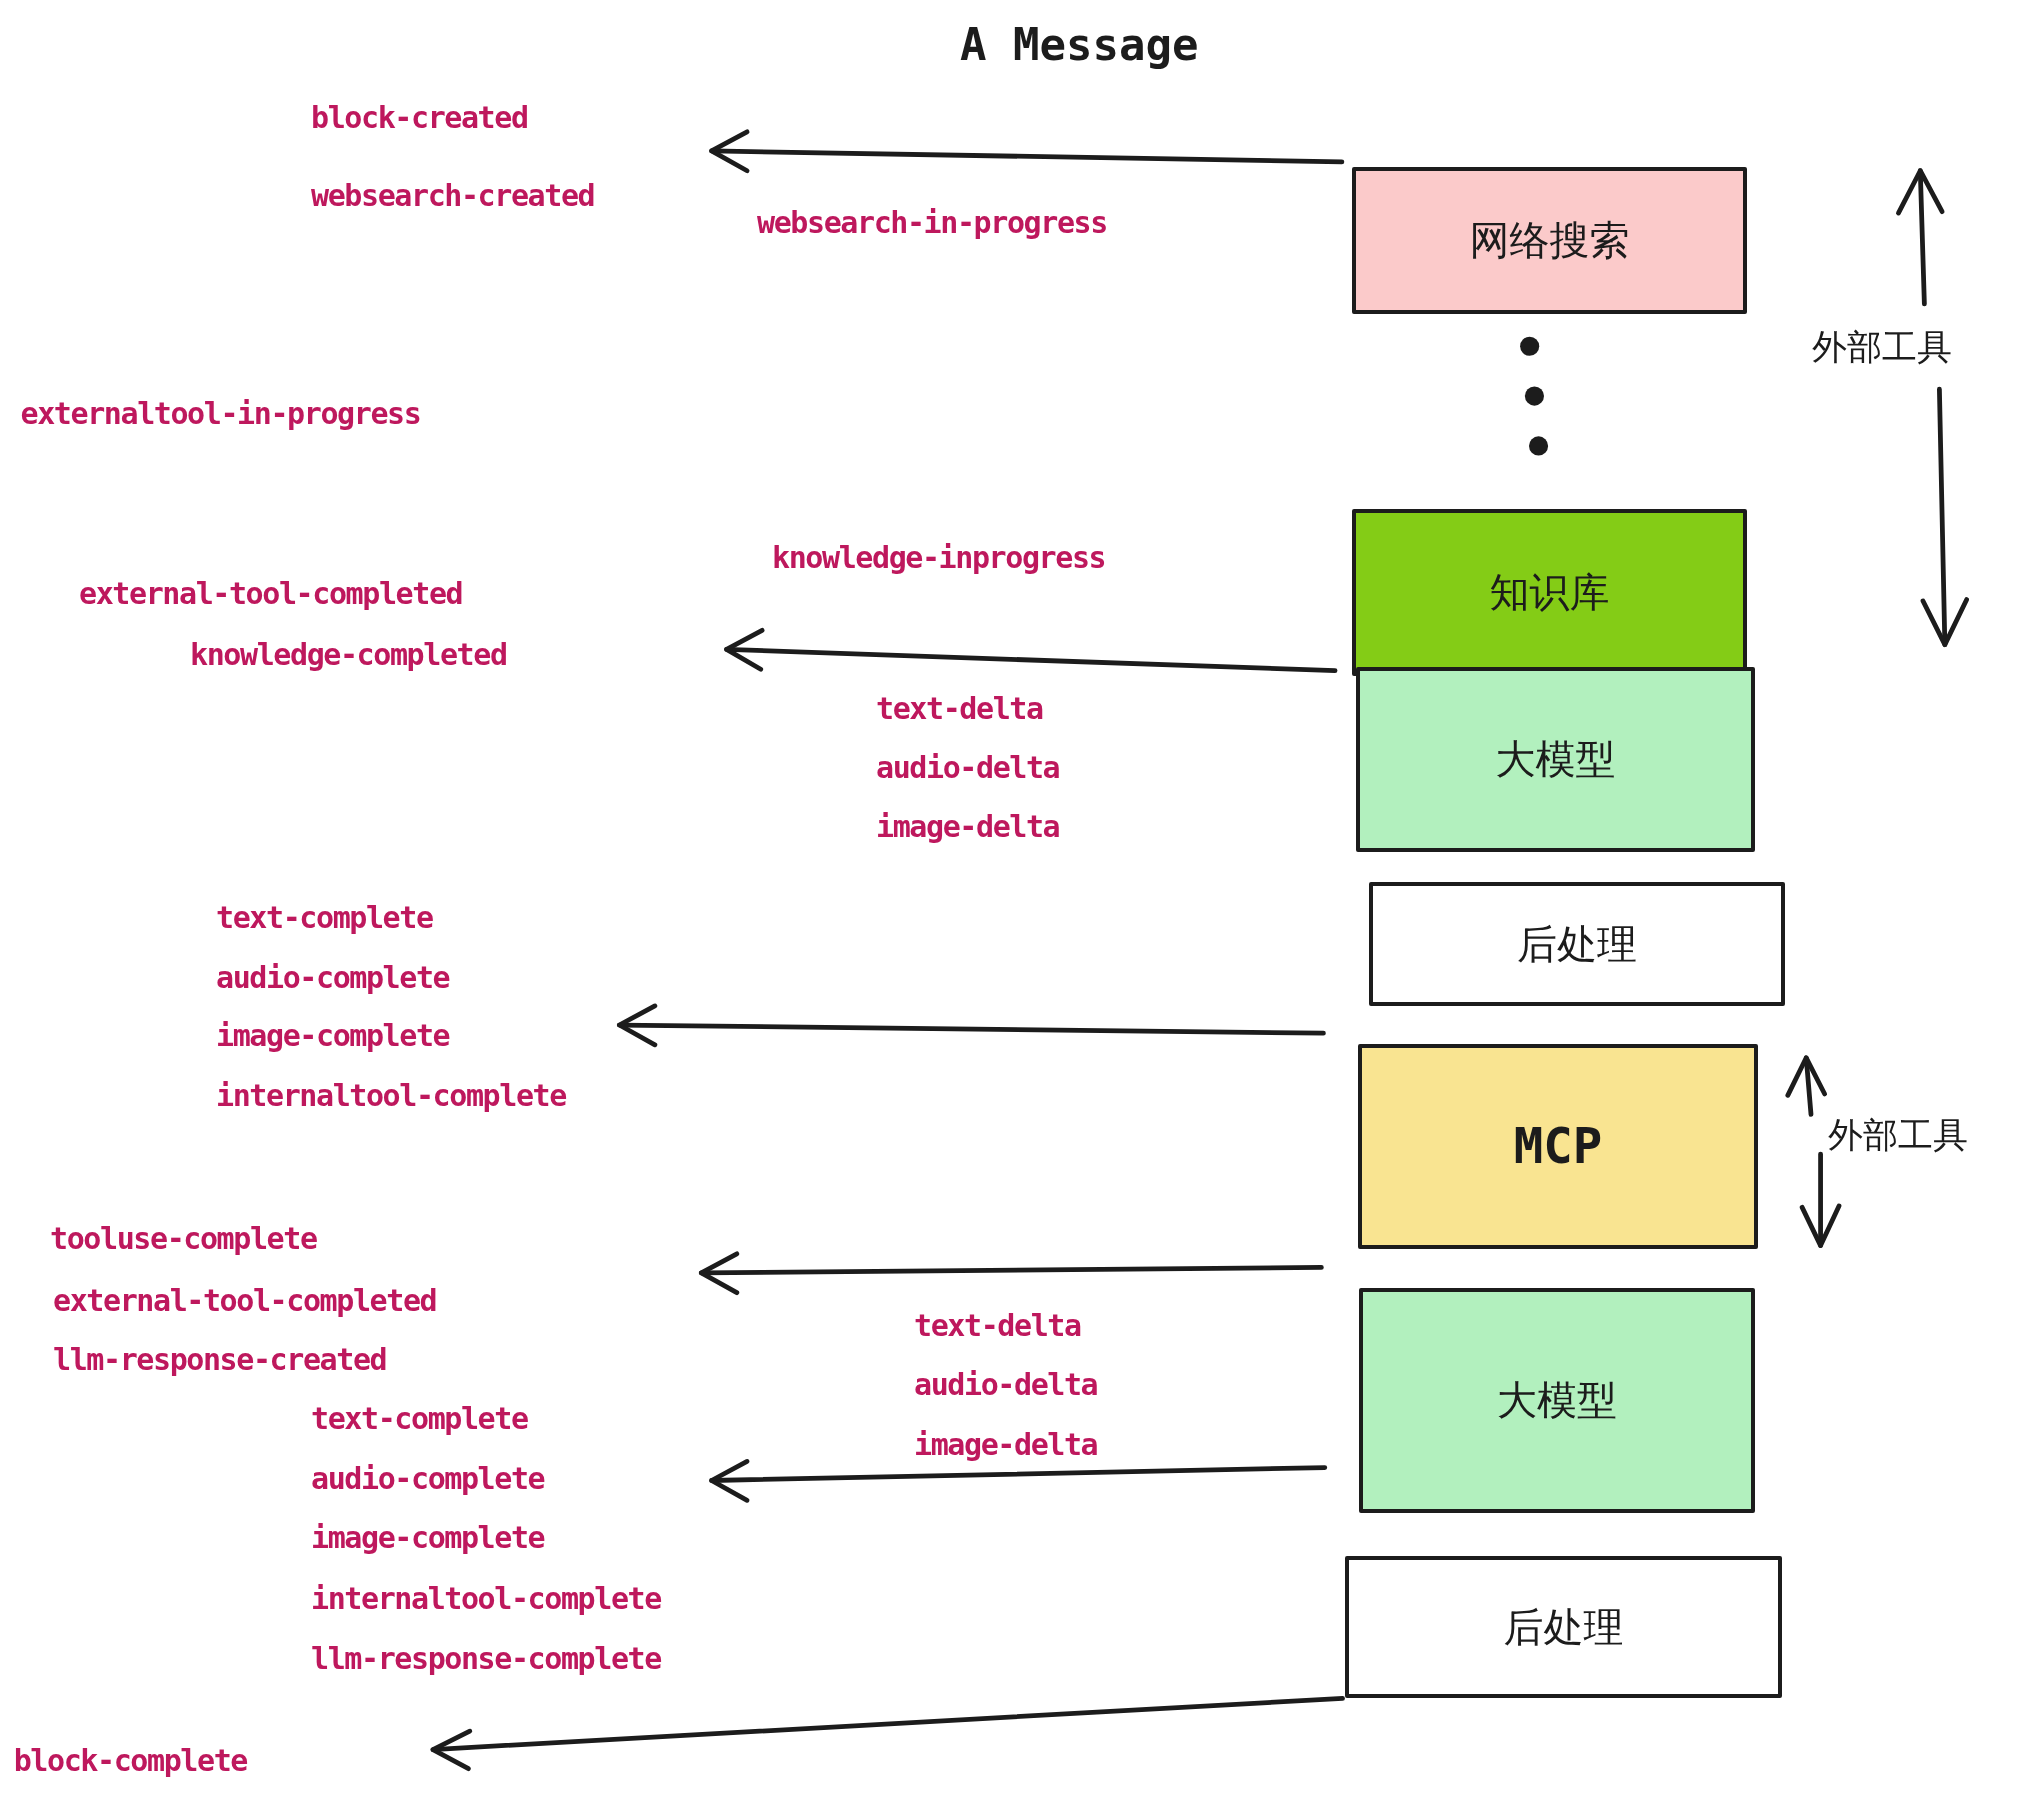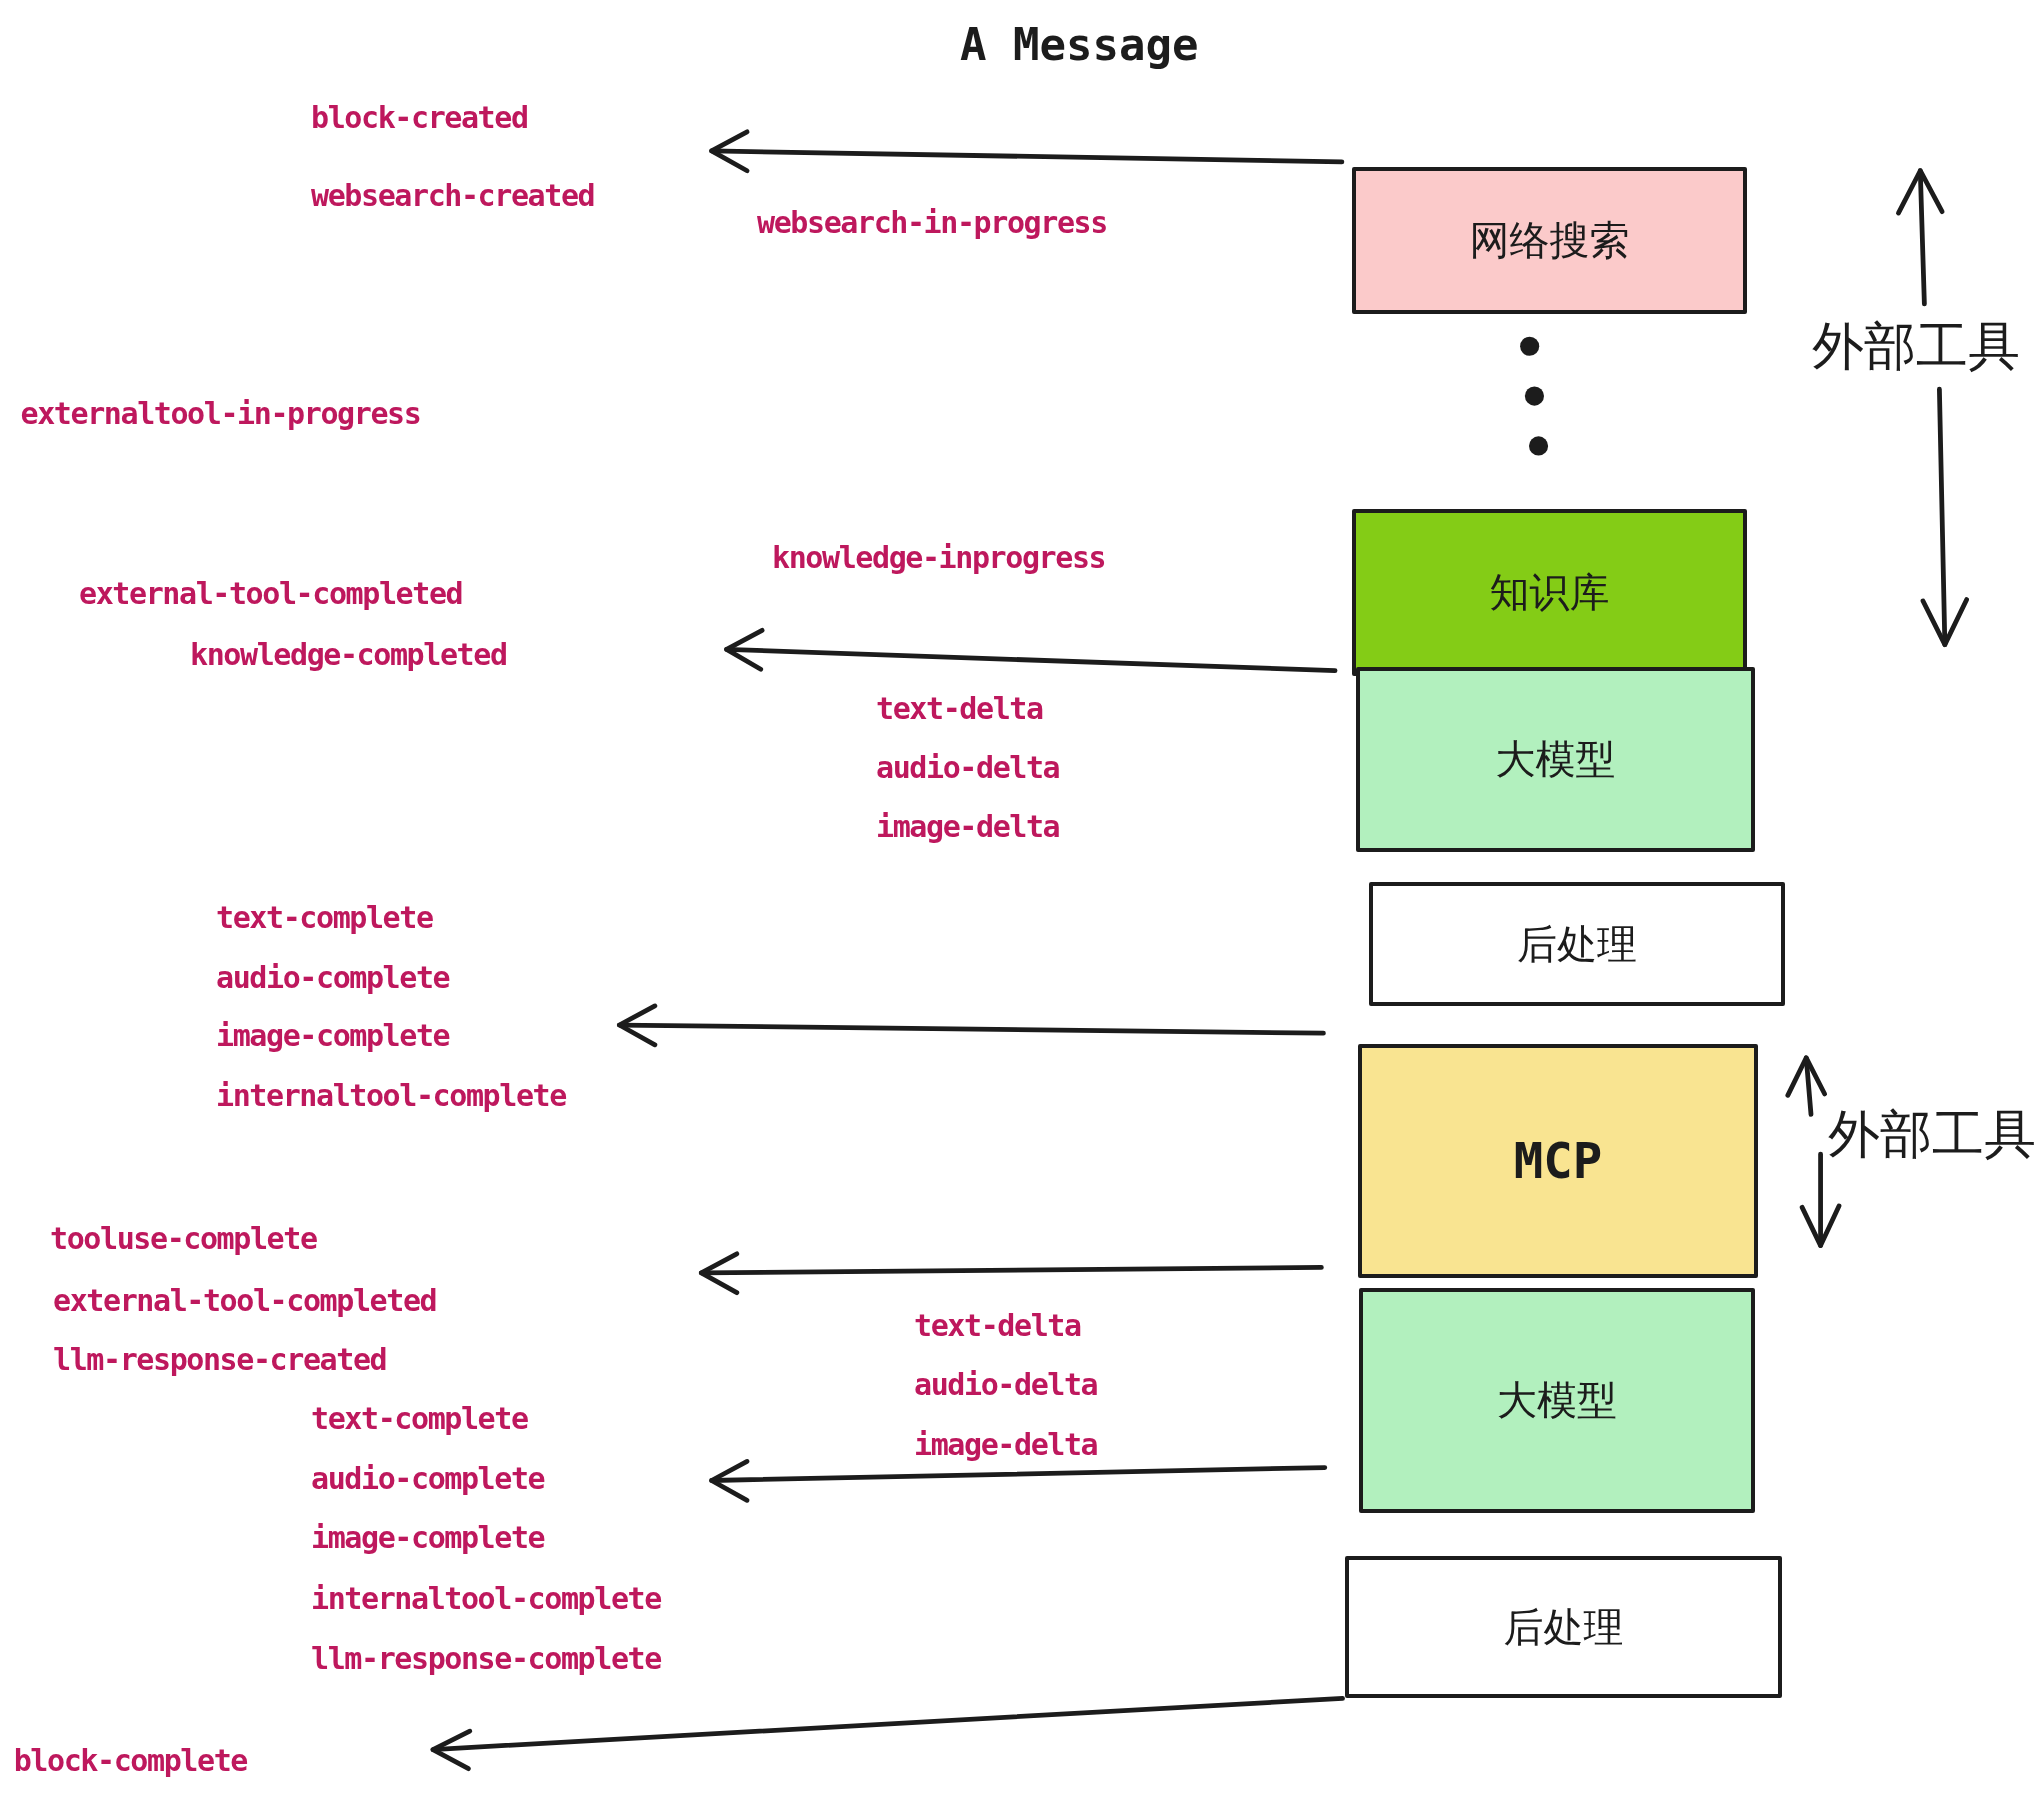--- a/index.html
+++ b/index.html
@@ -9,21 +9,21 @@
        font-size:30px;font-weight:bold;color:#be185d;white-space:nowrap;
        transform:translateY(-50%);letter-spacing:-1.4px;}
   .title{position:absolute;font-size:44px;font-weight:bold;color:#1c1c1c;white-space:nowrap;
        font-family:"DejaVu Sans Mono","Liberation Mono",monospace;}
   .box{position:absolute;border:4.1px solid #1c1c1c;border-radius:2px;display:flex;
        align-items:center;justify-content:center;box-sizing:border-box;
        font-family:Liberation Mono, monospace;
        font-size:40px;color:#1c1c1c;}
   .box.mono{font-family:"DejaVu Sans Mono","Liberation Mono",monospace;font-weight:bold;font-size:49px;}
   .cnlbl{position:absolute;font-family:"DejaVu Sans","Liberation Sans",sans-serif;
-       font-size:52px;color:#1c1c1c;white-space:nowrap;transform:translateY(-50%);}
+       font-size:35px;color:#1c1c1c;white-space:nowrap;transform:translateY(-50%);}
   svg.overlay{position:absolute;left:0;top:0;pointer-events:none;}
 </style>
 </head>
 <body>
 
 <div id="canvas">
 
   <svg class="overlay" width="2035" height="1796" viewBox="0 0 2980 2630">
     <g stroke="#1c1c1c" stroke-width="7" fill="none" stroke-linecap="round" stroke-linejoin="round">
 
@@ -126,21 +126,21 @@
   </div>
 
   <div class="box" style="left: 1356px; top: 667px; width: 399px; height: 185px; background-color: rgb(178, 240, 190);">
     <span>大模型</span>
   </div>
 
   <div class="box" style="left: 1369px; top: 882px; width: 416px; height: 124px; background-color: rgb(255, 255, 255);">
     <span>后处理</span>
   </div>
 
-  <div class="box mono" style="left: 1358px; top: 1044px; width: 400px; height: 234px; background-color: rgb(249, 228, 145);">
+  <div class="box mono" style="left: 1358px; top: 1044px; width: 400px; height: 205px; background-color: rgb(249, 228, 145);">
     <span>MCP</span>
   </div>
 
   <div class="box" style="left: 1359px; top: 1288px; width: 396px; height: 225px; background-color: rgb(178, 240, 190);">
     <span>大模型</span>
   </div>
 
   <div class="box" style="left: 1345px; top: 1556px; width: 437px; height: 142px; background-color: rgb(255, 255, 255);">
     <span>后处理</span>
   </div>

